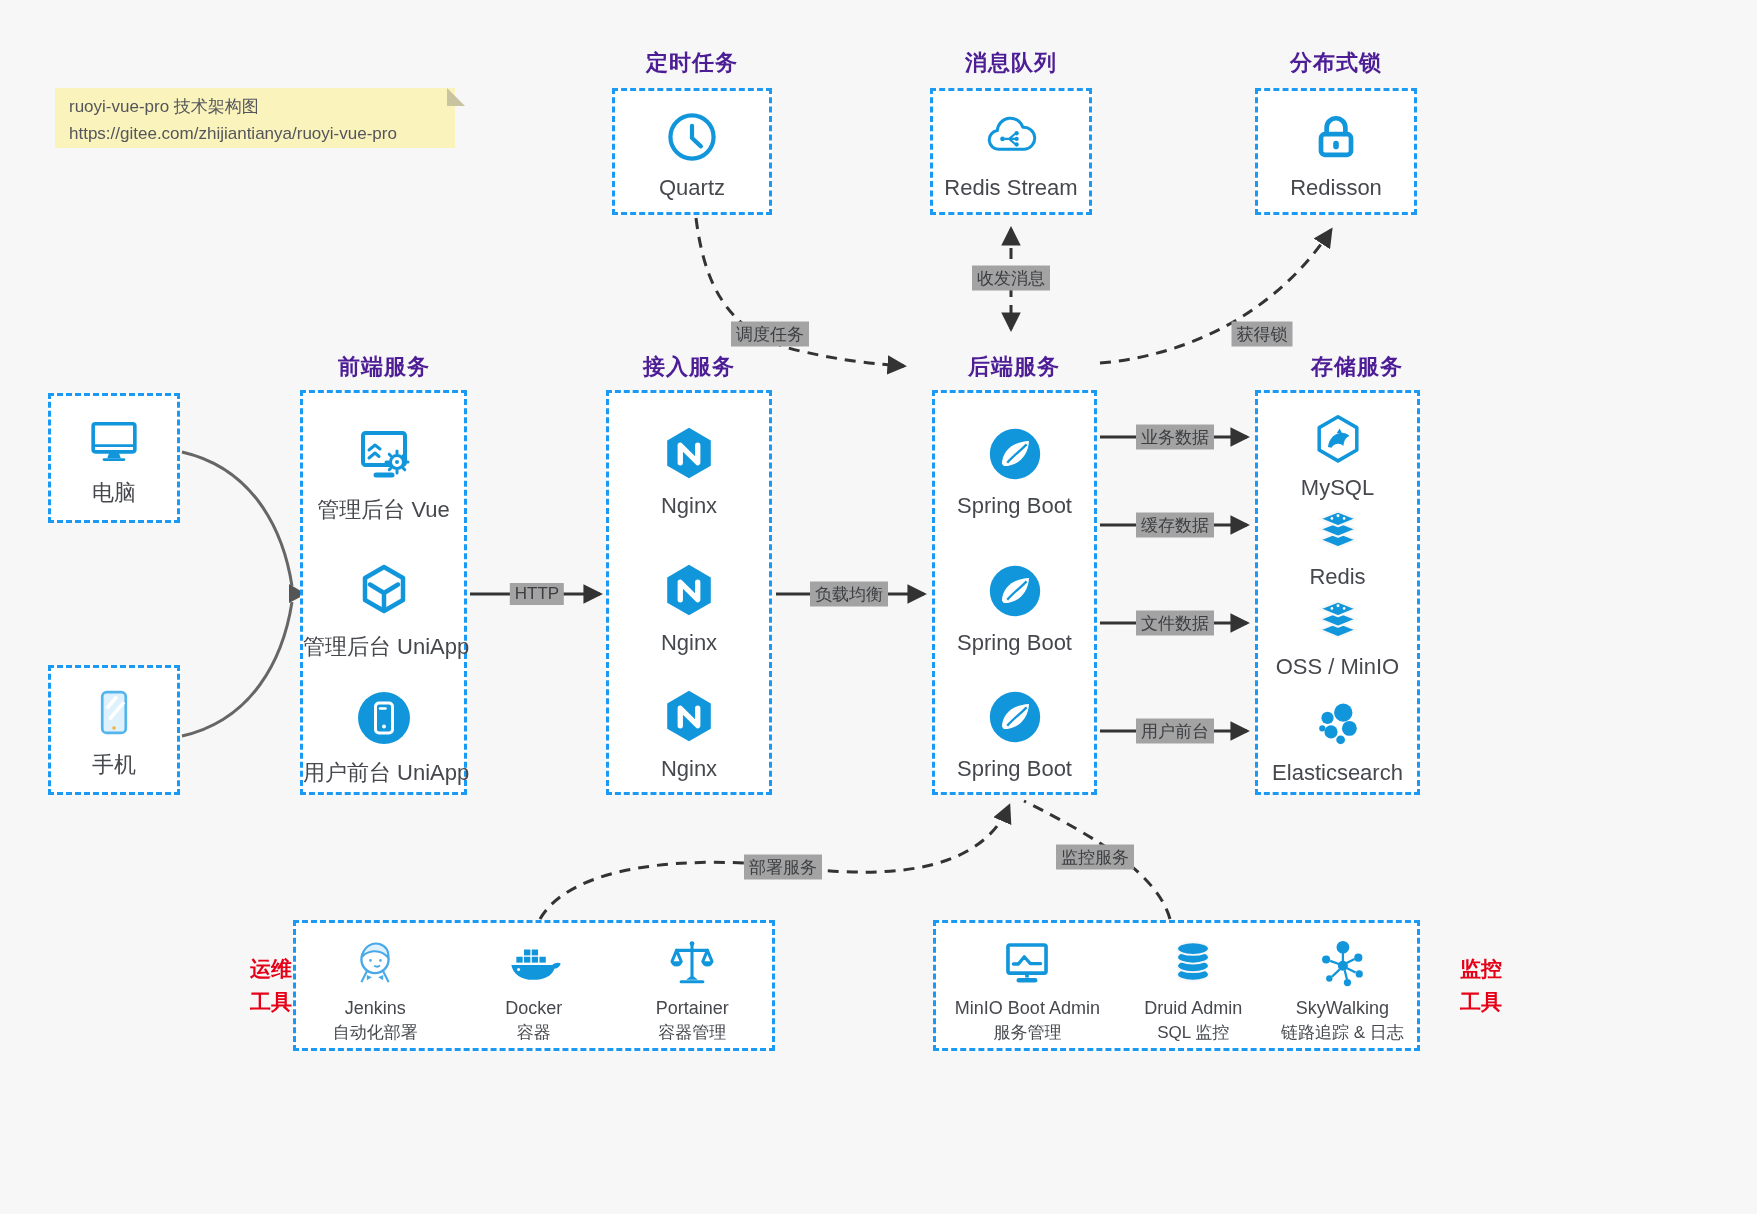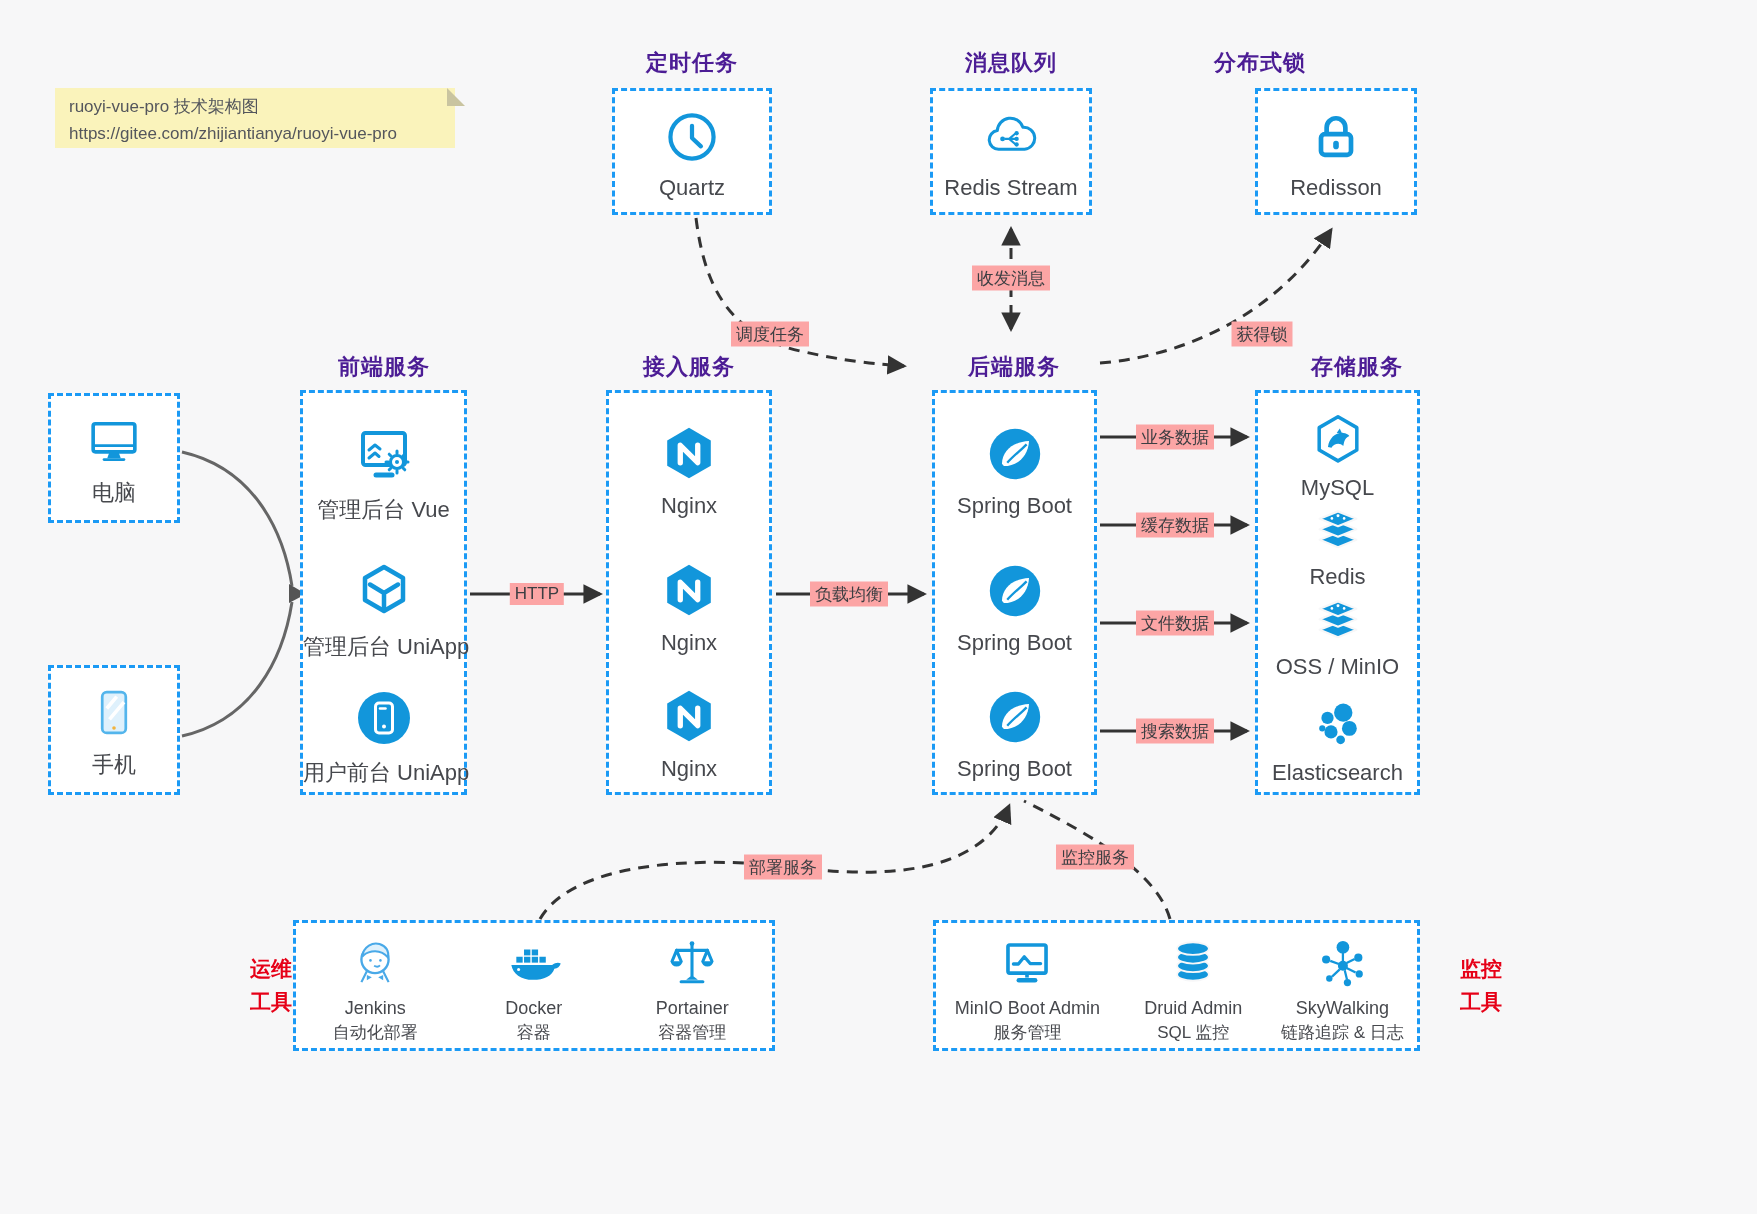--- a/index.html
+++ b/index.html
@@ -7,21 +7,21 @@
           font-family:"Liberation Sans","DejaVu Sans",sans-serif;overflow:hidden;}
   svg.connectors{position:absolute;left:0;top:0;z-index:1;}
   .dash-box{position:absolute;background:#fff;border:3px dashed #1b9af5;box-sizing:border-box;z-index:2;}
   .col-title{position:absolute;color:#4c1d95;font-weight:bold;font-size:22px;letter-spacing:1px;
              transform:translateX(-50%);white-space:nowrap;z-index:2;}
   .side-title{position:absolute;color:#e60017;font-weight:bold;font-size:21px;line-height:1.55;
               text-align:right;z-index:2;white-space:nowrap;}
   .node{position:absolute;left:0;width:100%;text-align:center;}
   .node .lbl{margin-top:4px;font-size:22px;color:#46484d;white-space:nowrap;}
   .edge-label{position:absolute;transform:translate(-50%,-50%);font-size:17px;color:#3c3e42;
-              background:#fca5a5;padding:1px 5px;white-space:nowrap;z-index:3;}
+              background:#a3a3a3;padding:1px 5px;white-space:nowrap;z-index:3;}
   .note{position:absolute;left:55px;top:88px;width:400px;height:60px;background:#faf3bb;
         color:#54565c;font-size:17px;line-height:1.6;padding:5px 0 0 14px;box-sizing:border-box;z-index:2;}
   .note::after{content:"";position:absolute;top:0;right:-10px;width:0;height:0;
         border-bottom:18px solid #c9c4a0;border-right:18px solid transparent;}
   .brow{position:absolute;display:flex;align-items:stretch;}
   .bcell{display:flex;flex-direction:column;align-items:center;justify-content:flex-start;padding-top:12px;}
   .bcell .nm{font-size:18px;color:#46484d;margin-top:5px;white-space:nowrap;}
   .bcell .ds{font-size:17px;color:#46484d;margin-top:2px;white-space:nowrap;}
 </style>
 </head>
@@ -209,21 +209,21 @@
     </g>
   </svg>
 
   <div class="note">
     <div>ruoyi-vue-pro 技术架构图</div>
     <div>https://gitee.com/zhijiantianya/ruoyi-vue-pro</div>
   </div>
 
   <div class="col-title" style="left:692px;top:48px;">定时任务</div>
   <div class="col-title" style="left:1011px;top:48px;">消息队列</div>
-  <div class="col-title" style="left:1260px;top:48px;">分布式锁</div>
+  <div class="col-title" style="left:1336px;top:48px;">分布式锁</div>
 
   <div class="dash-box" style="left:612px;top:88px;width:160px;height:127px;">
     <div class="node" style="top:16px;">
       <svg width="60" height="60">
           <use href="#i-clock"></use>
         </svg>
       <div class="lbl">Quartz</div>
     </div>
   </div>
   <div class="dash-box" style="left:930px;top:88px;width:162px;height:127px;">
@@ -353,21 +353,21 @@
         </svg>
       <div class="lbl">Elasticsearch</div>
     </div>
   </div>
 
   <div class="edge-label" style="left:537px;top:594px;">HTTP</div>
   <div class="edge-label" style="left:849px;top:594px;">负载均衡</div>
   <div class="edge-label" style="left:1175px;top:437px;">业务数据</div>
   <div class="edge-label" style="left:1175px;top:525px;">缓存数据</div>
   <div class="edge-label" style="left:1175px;top:623px;">文件数据</div>
-  <div class="edge-label" style="left:1175px;top:731px;">搜索数据</div>
+  <div class="edge-label" style="left:1175px;top:731px;">用户前台</div>
   <div class="edge-label" style="left:770px;top:334px;">调度任务</div>
   <div class="edge-label" style="left:1011px;top:278px;">收发消息</div>
   <div class="edge-label" style="left:1262px;top:334px;">获得锁</div>
   <div class="edge-label" style="left:783px;top:867px;">部署服务</div>
   <div class="edge-label" style="left:1095px;top:857px;">监控服务</div>
 
   <div class="side-title" style="left:222px;top:953px;width:70px;">
     <div>运维</div>
     <div>工具</div>
   </div>

